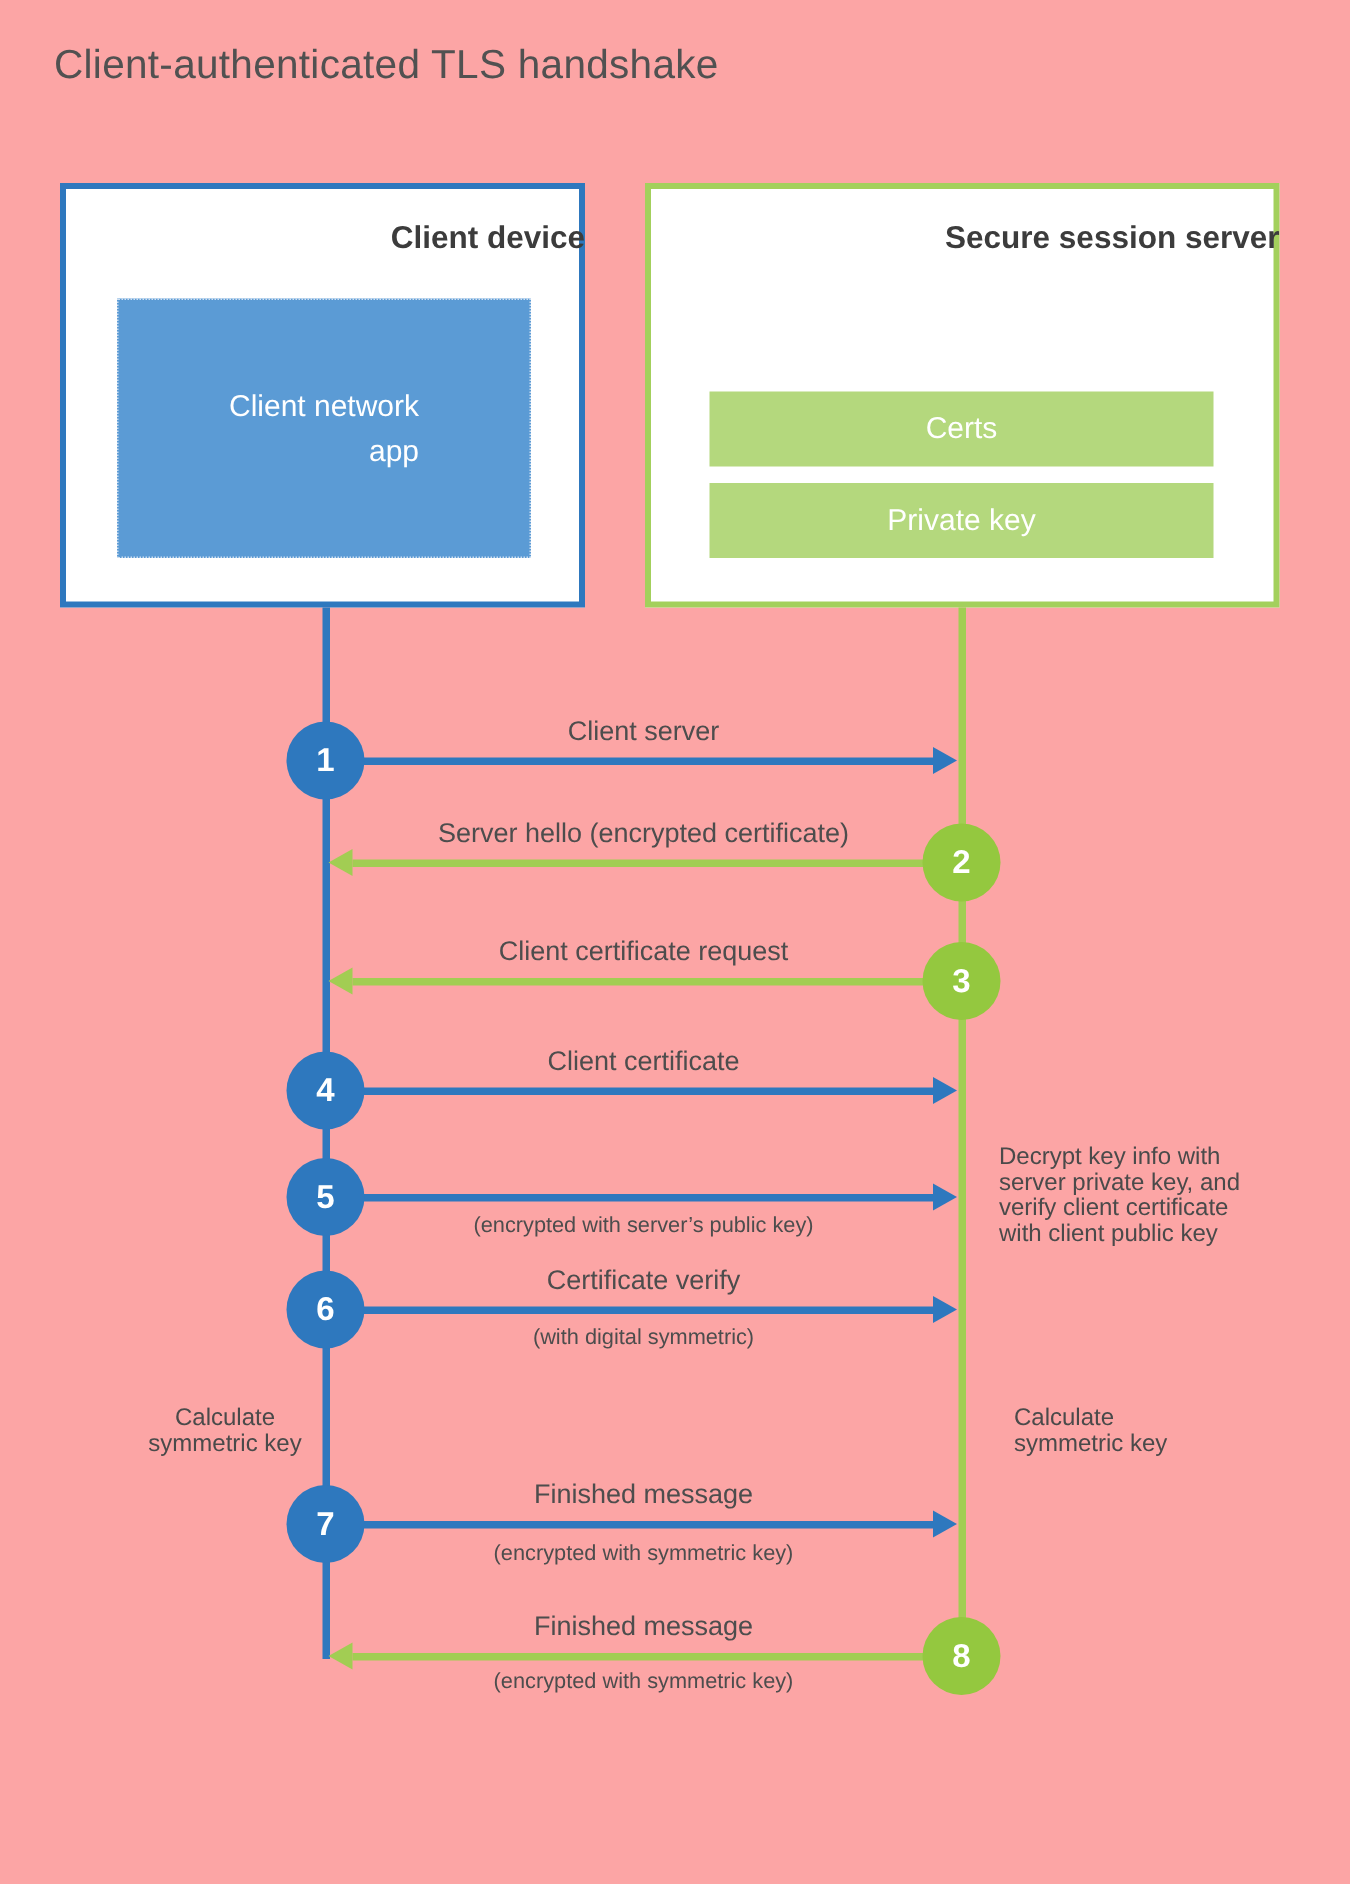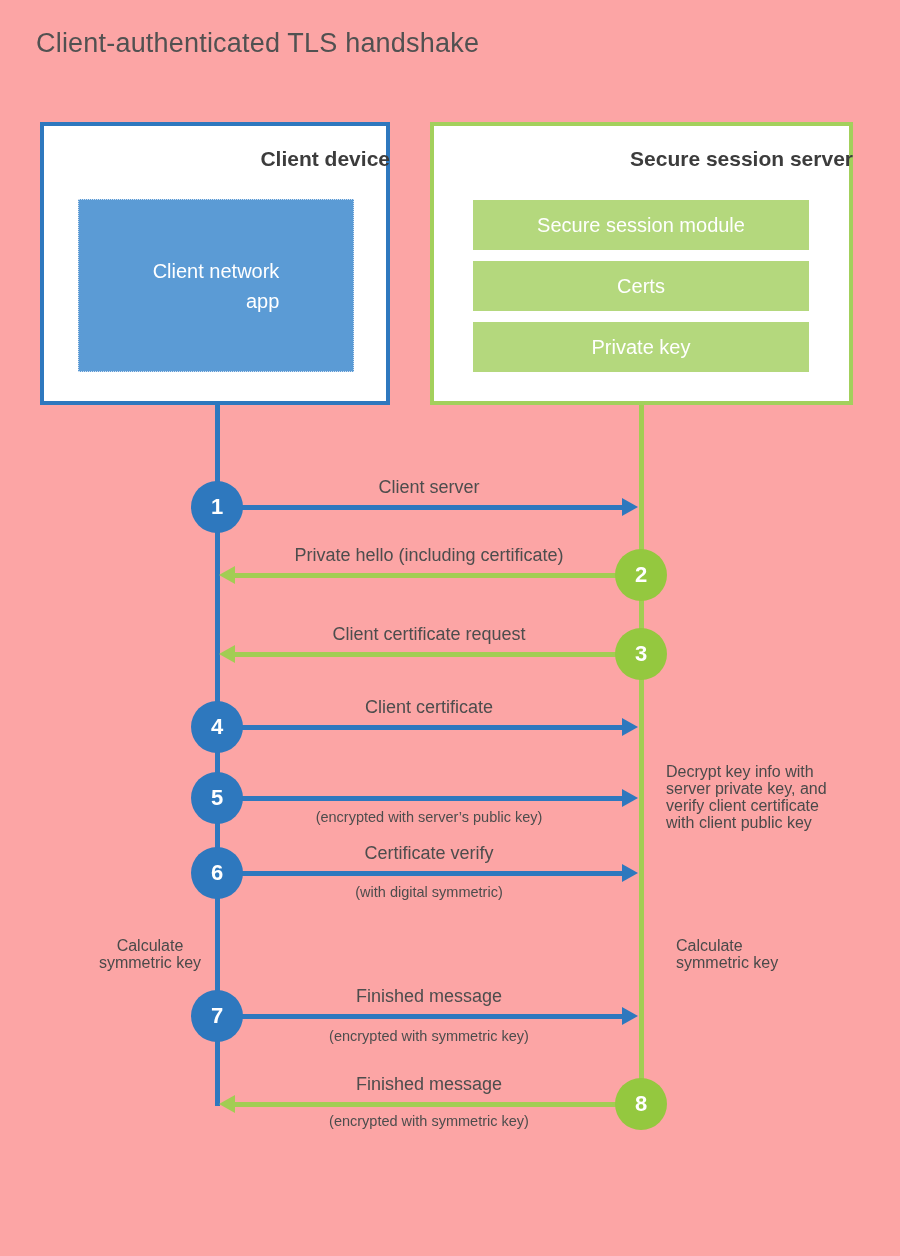--- a/index.html
+++ b/index.html
@@ -68,33 +68,32 @@
 
   <div id="title" class="abs pre">Client-authenticated TLS handshake</div>
 
   <div id="client-box" class="abs actor-box"></div>
   <div id="client-title" class="abs actor-title pre">Client device</div>
   <div id="app-box" class="abs pre">Client network
 app</div>
 
   <div id="server-box" class="abs actor-box"></div>
   <div id="server-title" class="abs actor-title pre">Secure session server</div>
-  <div class="abs server-bar pre" style="top:200px">Secure session module</div>
   <div class="abs server-bar pre" style="top:261px">Certs</div>
   <div class="abs server-bar pre" style="top:322px">Private key</div>
 
   <div id="client-lifeline" class="abs lifeline"></div>
   <div id="server-lifeline" class="abs lifeline"></div>
 
   <div class="abs msg-label pre" style="top:477px">Client server</div>
   <div class="abs h-line blue" style="left:217px;top:505px;width:406px"></div>
   <div class="abs head right" style="left:622px;top:498px"></div>
   <div class="abs step blue pre" style="left:191px;top:481px">1</div>
 
-  <div class="abs msg-label pre" style="top:545px">Private hello (including certificate)</div>
+  <div class="abs msg-label pre" style="top:545px">Server hello (encrypted certificate)</div>
   <div class="abs h-line green" style="left:235px;top:573px;width:406px"></div>
   <div class="abs head left" style="left:219px;top:566px"></div>
   <div class="abs step green pre" style="left:615px;top:549px">2</div>
 
   <div class="abs msg-label pre" style="top:624px">Client certificate request</div>
   <div class="abs h-line green" style="left:235px;top:652px;width:406px"></div>
   <div class="abs head left" style="left:219px;top:645px"></div>
   <div class="abs step green pre" style="left:615px;top:628px">3</div>
 
   <div class="abs msg-label pre" style="top:697px">Client certificate</div>

